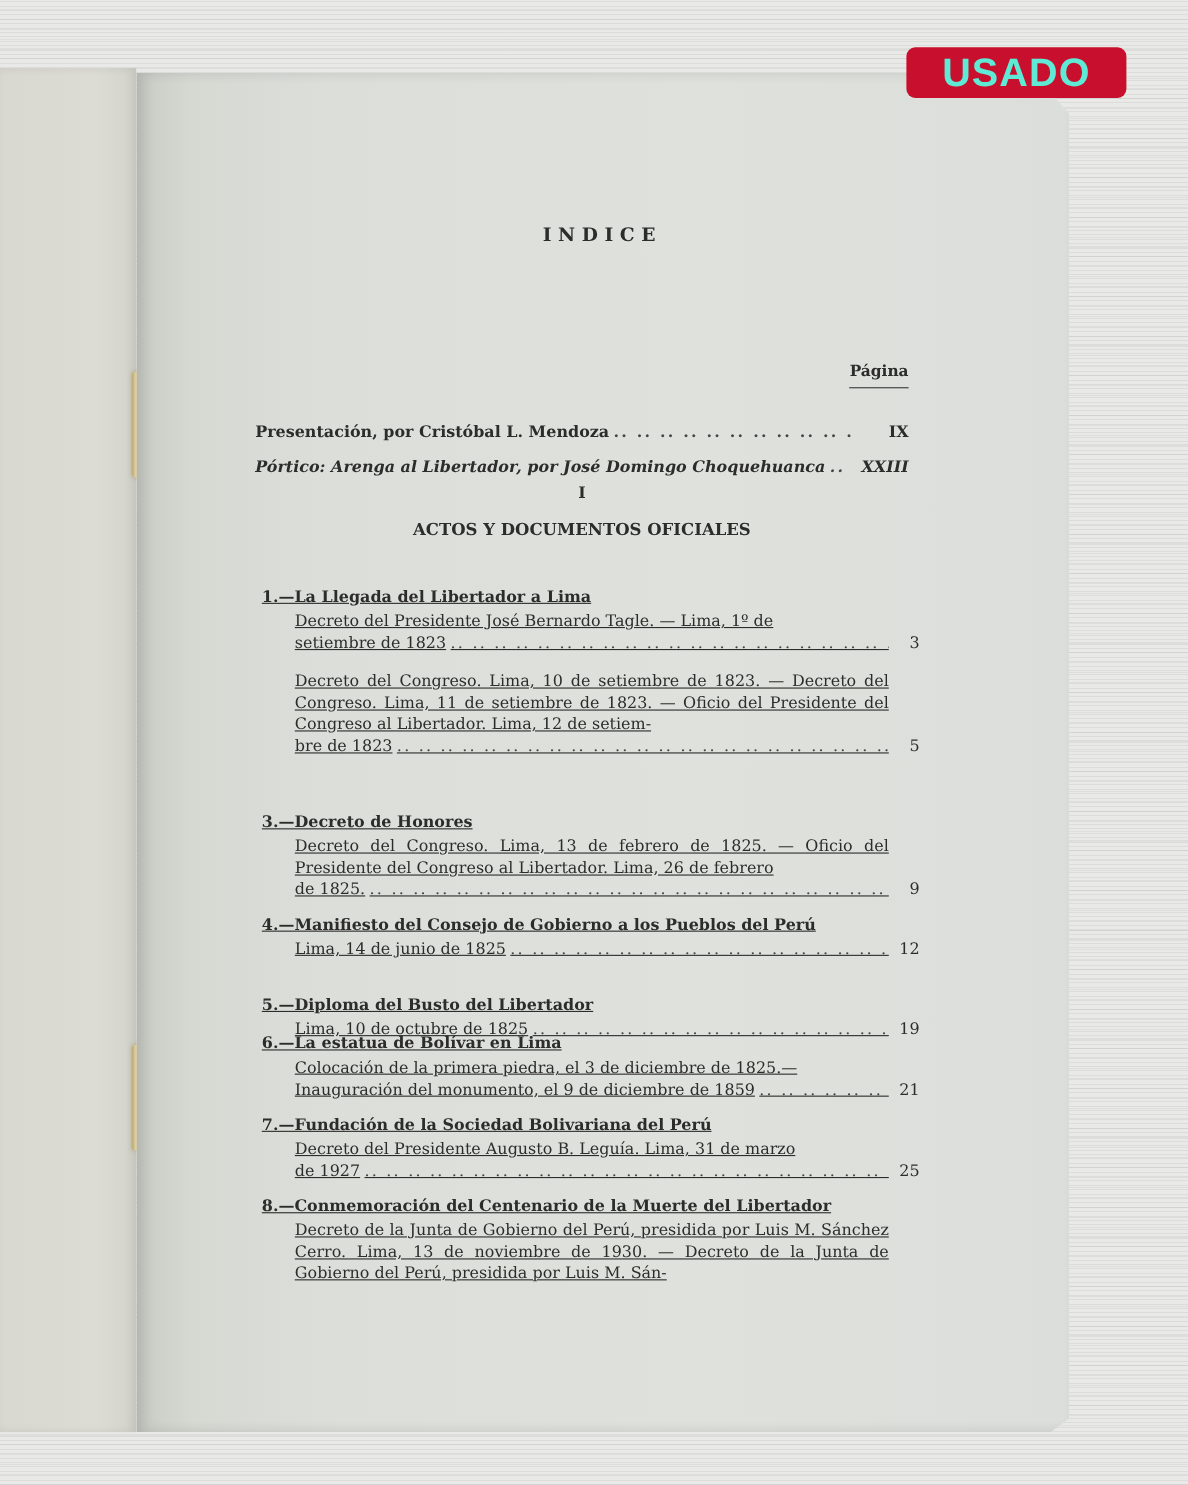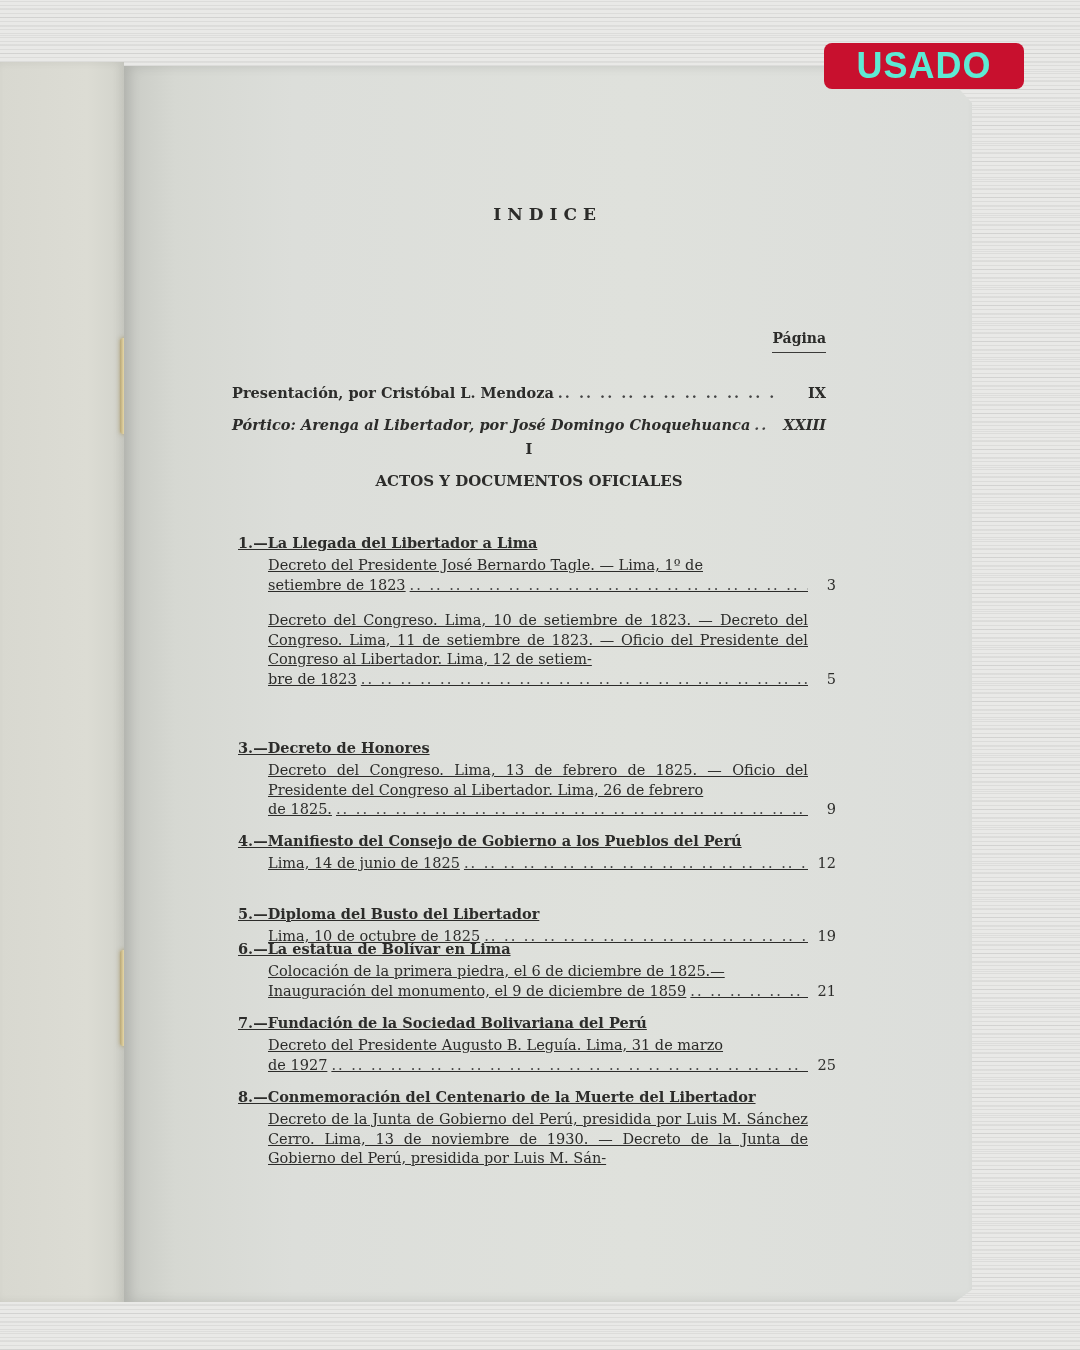--- a/index.html
+++ b/index.html
@@ -149,21 +149,21 @@
         <span>Lima, 10 de octubre de 1825</span>
         <span class="dots">.. .. .. .. .. .. .. .. .. .. .. .. .. .. .. .. .. .. .. .. .. .. .. .. .. .. .. ..</span>
       </div>
       <span class="entry-pg">19</span>
     </div>
   </div>
 
   <div class="entry" style="top:739px;">
     <div class="entry-head">6.—La estatua de Bolívar en Lima</div>
     <div class="entry-body">
-      <div>Colocación de la primera piedra, el 6 de diciembre de 1825.—</div>
+      <div>Colocación de la primera piedra, el 3 de diciembre de 1825.—</div>
       <div class="last-line">
         <span>Inauguración del monumento, el 9 de diciembre de 1859</span>
         <span class="dots">.. .. .. .. .. .. .. .. .. .. .. .. .. .. .. .. .. .. .. .. .. .. .. .. .. .. .. ..</span>
       </div>
       <span class="entry-pg">21</span>
     </div>
   </div>
 
   <div class="entry" style="top:813px;">
     <div class="entry-head">7.—Fundación de la Sociedad Bolivariana del Perú</div>

